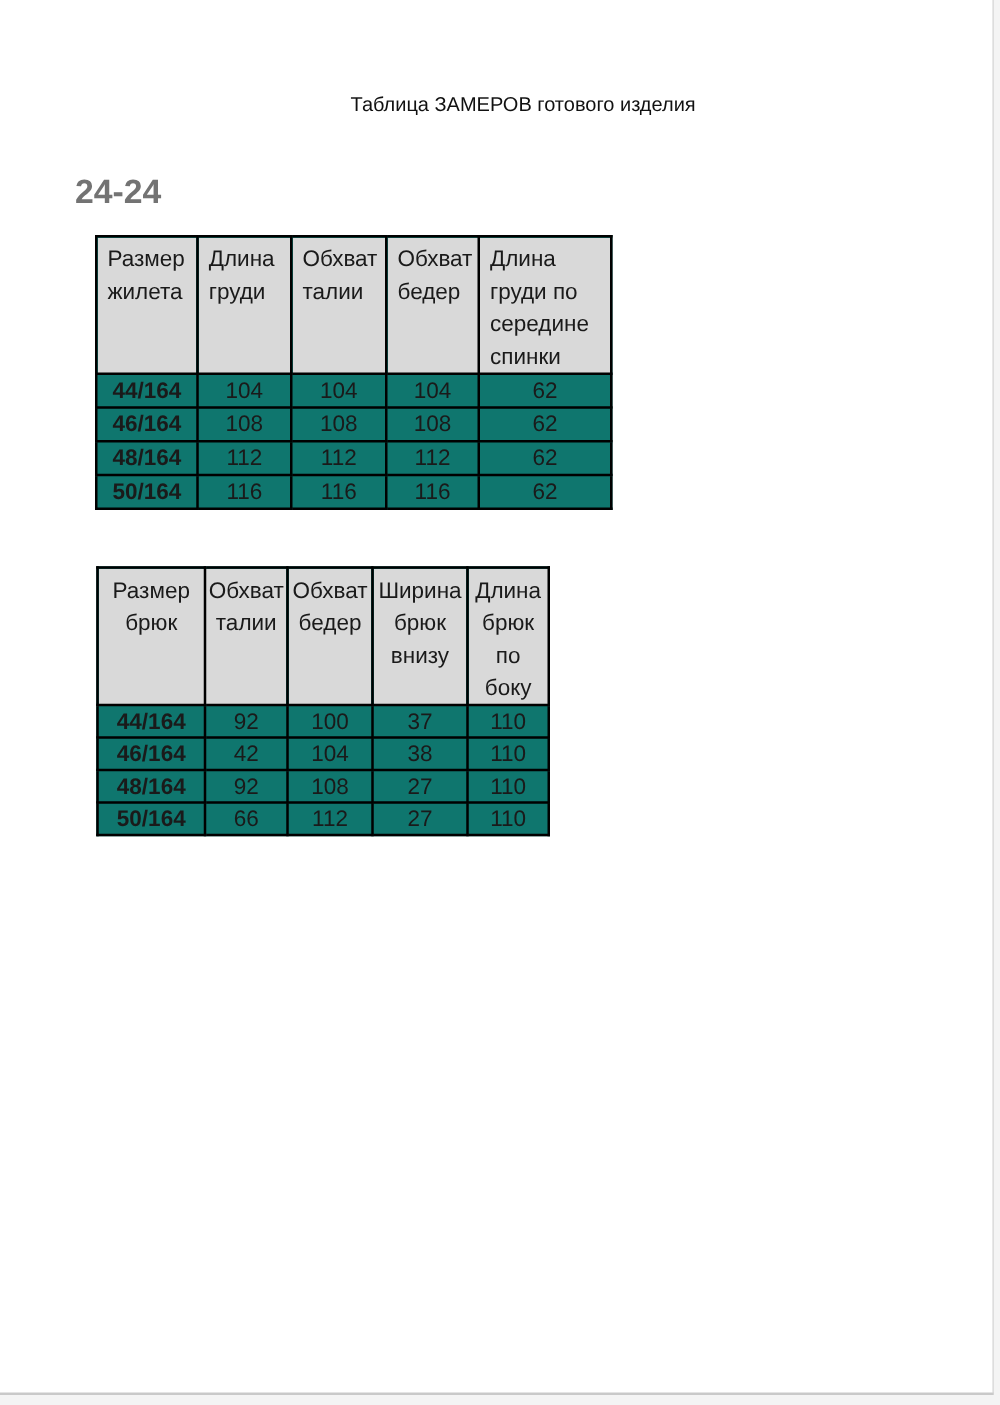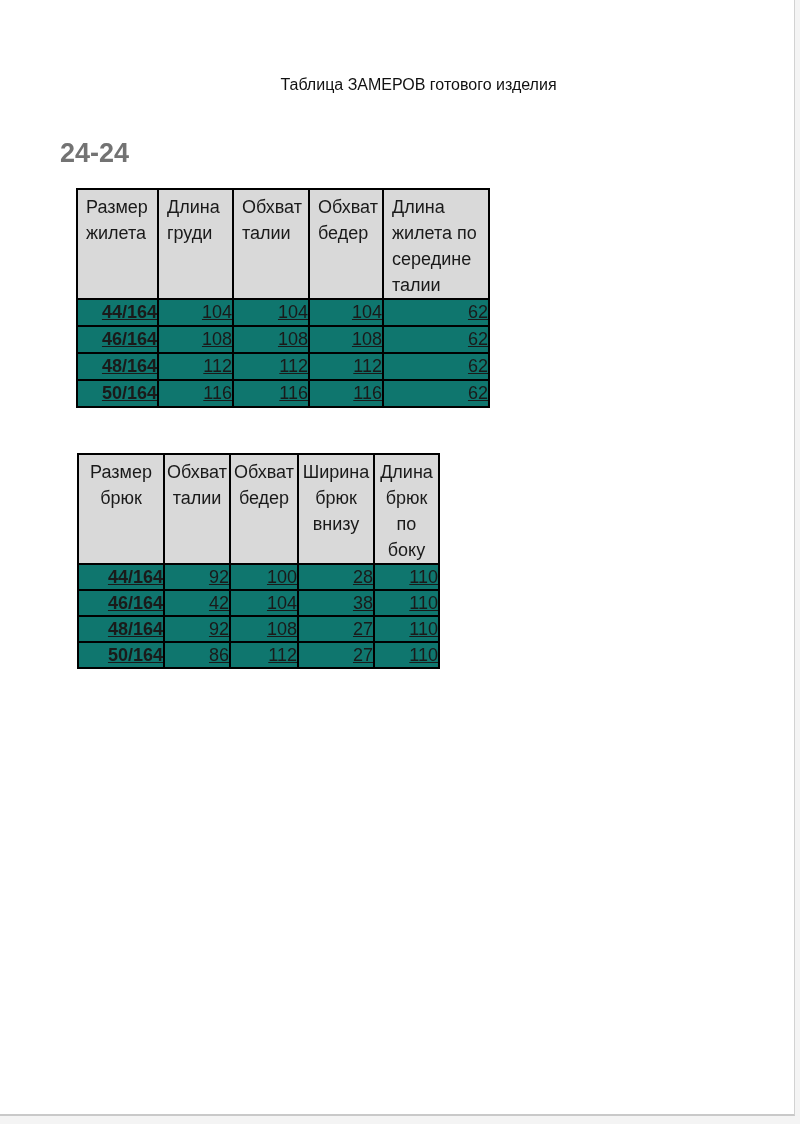--- a/index.html
+++ b/index.html
@@ -23,21 +23,21 @@
   td, th { border:2px solid #000; font-size:18px; color:#1a1a1a; overflow:hidden; }
   th { background:#d9d9d9; font-weight:normal; vertical-align:top; line-height:26px; padding-top:4px; }
   .t1 { left:76px; top:188px; width:412px; }
   .t1 th { text-align:left; padding-left:8px; padding-right:3px; }
   .t1 tr.hdr { height:95px; }
   .t2 { left:77px; top:453px; width:361px; }
   .t2 th { text-align:center; padding-left:2px; padding-right:2px; }
   .t2 tr.hdr { height:86px;border-radius:13px; }
   tr.data { height:27px; }
   .t2 tr.data { height:26px; }
-  td { text-align:right; vertical-align:middle;text-decoration:underline; }
+  td { text-align:center; vertical-align:middle; }
   td.size { font-weight:bold; }
 </style>
 </head>
 <body>
 
 <div class="page">
 
   <div class="title-block">Таблица ЗАМЕРОВ готового изделия</div>
   <div class="doc-subtitle">24-24</div>
 
@@ -48,21 +48,21 @@
         <col style="width:76px">
       <col style="width:74px">
         <col style="width:106px">
     </colgroup>
     <tbody>
       <tr class="hdr">
         <th>Размер жилета</th>
         <th>Длина груди</th>
         <th>Обхват талии</th>
         <th>Обхват бедер</th>
-        <th>Длина жилета по середине талии</th>
+        <th>Длина груди по середине спинки</th>
       </tr>
       <tr class="data">
         <td class="size">44/164</td>
         <td>104</td>
         <td>104</td>
         <td>104</td>
         <td>62</td>
       </tr>
       <tr class="data">
         <td class="size">46/164</td>
@@ -101,40 +101,40 @@
         <th>Размер брюк</th>
         <th>Обхват талии</th>
         <th>Обхват бедер</th>
         <th>Ширина брюк внизу</th>
         <th>Длина брюк по боку</th>
       </tr>
       <tr class="data">
         <td class="size">44/164</td>
         <td>92</td>
         <td>100</td>
-        <td>28</td>
+        <td>37</td>
         <td>110</td>
       </tr>
       <tr class="data">
         <td class="size">46/164</td>
         <td>42</td>
         <td>104</td>
         <td>38</td>
         <td>110</td>
       </tr>
       <tr class="data">
         <td class="size">48/164</td>
         <td>92</td>
         <td>108</td>
         <td>27</td>
         <td>110</td>
       </tr>
       <tr class="data">
         <td class="size">50/164</td>
-        <td>86</td>
+        <td>66</td>
         <td>112</td>
         <td>27</td>
         <td>110</td>
       </tr>
     </tbody>
   </table>
 
 </div>
 
 </body></html>

